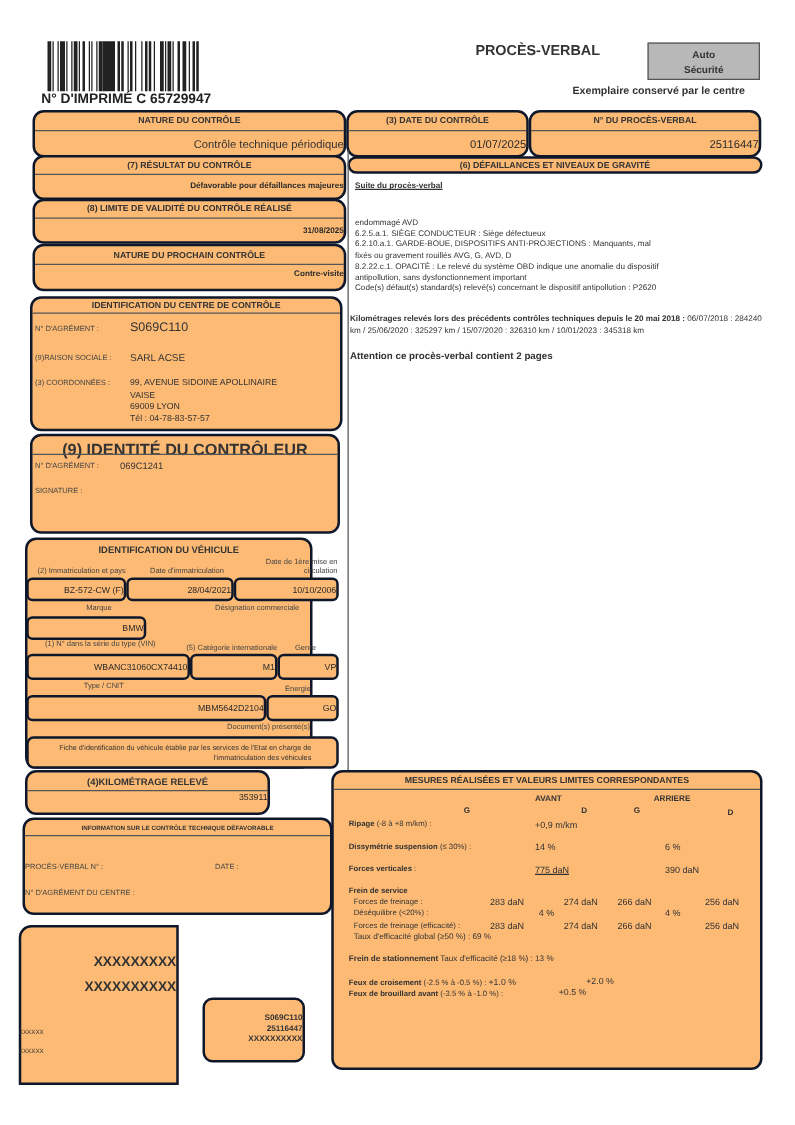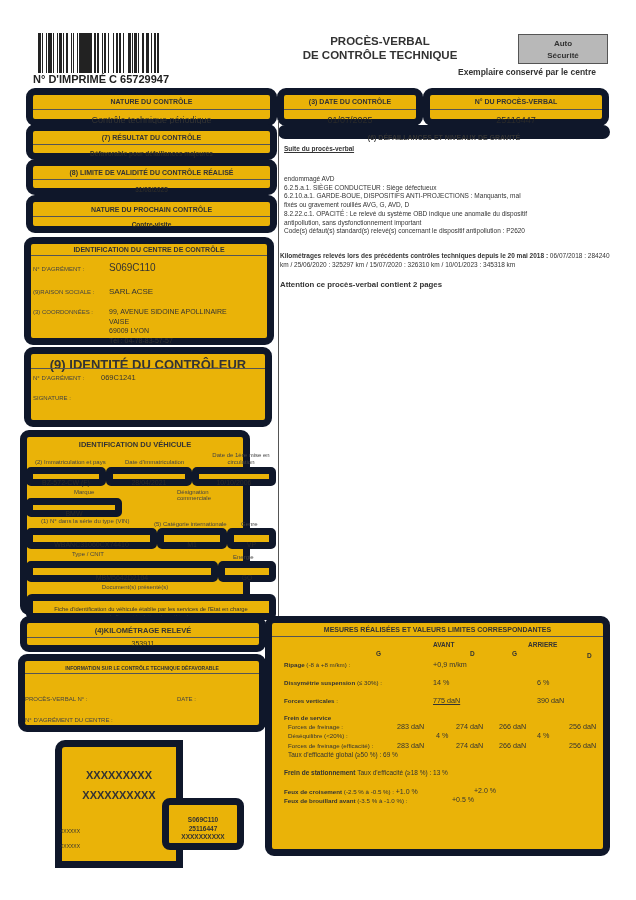--- a/index.html
+++ b/index.html
@@ -1,22 +1,22 @@
 <!DOCTYPE html>
 <html><head>
 <meta charset="utf-8">
 <style>
   * { box-sizing: border-box; margin: 0; padding: 0; }
   html, body { width: 636px; height: 900px; background: #ffffff; overflow: hidden; }
   body { position: relative; font-family: "Liberation Sans", sans-serif; color: #2a2a2a; }
   .abs { position: absolute; }
-  .box { position: absolute; border: 7px solid #0f172a; border-radius: 9px; background: #eab308; }
+  .box { position: absolute; border: 2px solid #0f172a; border-radius: 9px; background: #fdba74; }
   .hdr { position: absolute; left: 0; right: 0; text-align: center; font-weight: bold; font-size: 7px; color: #333; }
   .hdrline { position: absolute; left: 0; right: 0; border-top: 1px solid #555; }
-  .c { text-align: center; }
+  .c { text-align: right; }
   .b { font-weight: bold; }
   .t7 { font-size: 7px; }
   .t8 { font-size: 8px; }
   .t9 { font-size: 9px; }
   .lbl { position: absolute; font-size: 6px; color: #444; }
   .val { position: absolute; font-size: 8px; color: #333; }
 
   
   #barcode { position: absolute; left: 38px; top: 33px; width: 158px; height: 40px; display: flex; align-items: stretch; }
   #barcode span { display: block; background: #222; height: 100%; }
@@ -92,21 +92,20 @@
     <span style="width: 2.5px; background: transparent;"></span>
     <span style="width: 1.25px;"></span>
     <span style="width: 1.25px; background: transparent;"></span>
     <span style="width: 2.5px;"></span>
     <span style="width: 1.25px; background: transparent;"></span>
   </div>
 <div class="abs b" style="left:33px;top:73px;font-size:11px;color:#222;">N° D'IMPRIMÉ C 65729947</div>
 
 <div class="abs b c" style="left:280px;top:34px;width:200px;font-size:11.5px;line-height:14px;color:#333;">
   <div>PROCÈS-VERBAL</div>
-  <div>DE CONTRÔLE TECHNIQUE</div>
 </div>
 
 <div class="stamp">
   <div>Auto</div>
   <div>Sécurité</div>
 </div>
 <div class="abs b" style="left:458px;top:67px;font-size:8.5px;color:#333;">Exemplaire conservé par le centre</div>
 
 <div class="box" style="left:26px;top:88px;width:251px;height:38px;">
   <div class="hdr" style="top:3px;">NATURE DU CONTRÔLE</div>
@@ -210,35 +209,35 @@
   <div class="box" style="left:191px;top:124px;width:58px;height:21px;border-radius:5px;">
     <div class="abs c t7" style="left:0;right:0;top:6px;">GO</div>
   </div>
 
   <div class="lbl c" style="left:0;right:0;top:147px;">Document(s) présenté(s)</div>
   <div class="box" style="left:-1px;top:157px;width:250px;height:26px;border-radius:6px;">
     <div class="abs c" style="left:20px;right:20px;top:4px;font-size:5.8px;line-height:8px;color:#333;">Fiche d'identification du véhicule établie par les services de l'Etat en charge de l'immatriculation des véhicules</div>
   </div>
 </div>
 
-<div class="box" style="left:20px;top:616px;width:246px;height:36px;">
+<div class="box" style="left:20px;top:616px;width:196px;height:36px;">
   <div class="hdr" style="top:3px;font-size:7.5px;">(4)KILOMÉTRAGE RELEVÉ</div>
   <div class="hdrline" style="top:14px;"></div>
   <div class="abs c t7" style="left:0;right:0;top:17px;">353911</div>
 </div>
 
 <div class="box" style="left:18px;top:654px;width:248px;height:78px;">
   <div class="hdr" style="top:4px;font-size:5px;">INFORMATION SUR LE CONTRÔLE TECHNIQUE DÉFAVORABLE</div>
   <div class="hdrline" style="top:12px;"></div>
   <div class="lbl" style="left:0;top:35px;">PROCÈS-VERBAL N° :</div>
   <div class="lbl" style="left:152px;top:35px;">DATE :</div>
   <div class="lbl" style="left:0;top:56px;">N° D'AGRÉMENT DU CENTRE :</div>
 </div>
 
-<div class="box" style="left:15px;top:740px;width:128px;height:128px;border-radius:0;border-top-left-radius:10px;margin-left:40px;">
+<div class="box" style="left:15px;top:740px;width:128px;height:128px;border-radius:0;border-top-left-radius:10px;">
   <div class="abs c b" style="left:0;right:0;top:22px;font-size:11px;color:#333;">XXXXXXXXX</div>
   <div class="abs c b" style="left:0;right:0;top:42px;font-size:11px;color:#333;">XXXXXXXXXX</div>
   <div class="abs" style="left:-2px;top:81px;font-size:5px;color:#333;">XXXXXX</div>
   <div class="abs" style="left:-2px;top:96px;font-size:5px;color:#333;">XXXXXX</div>
 </div>
 
 <div class="box" style="left:162px;top:798px;width:82px;height:52px;border-radius:8px;">
   <div class="abs c b" style="left:0;right:0;top:11px;font-size:6.5px;line-height:8.5px;color:#333;">
     <div>S069C110</div>
     <div>25116447</div>

